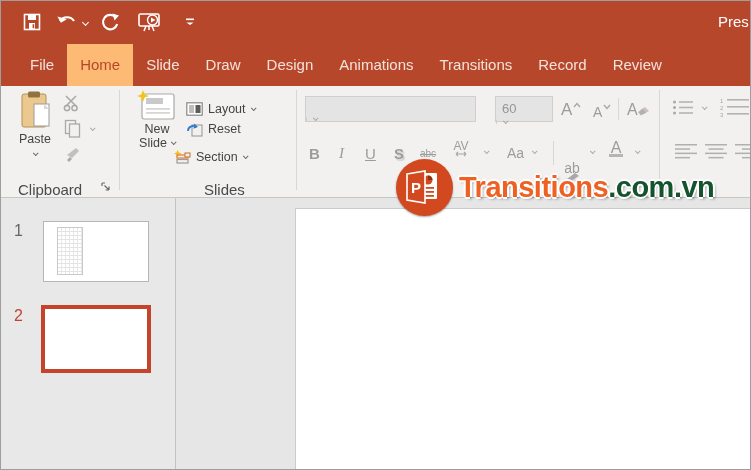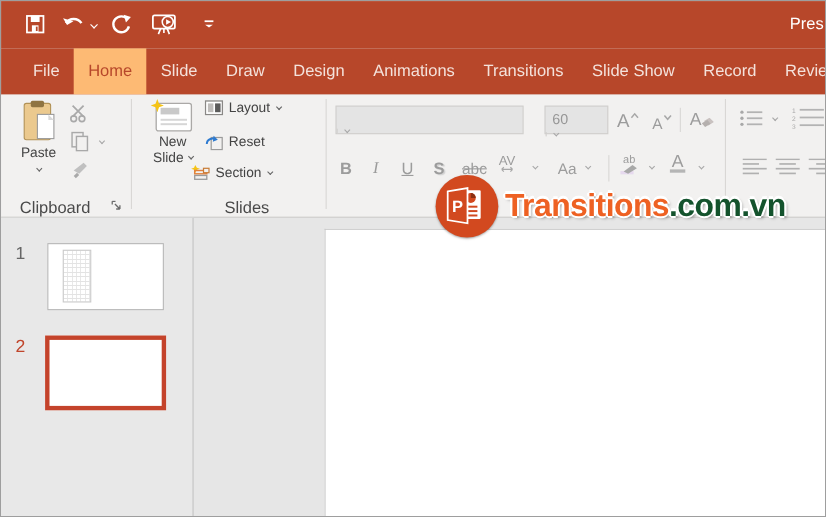--- a/index.html
+++ b/index.html
@@ -116,21 +116,20 @@
   </div>
 
   <div class="tabrow">
     <div class="tab">File</div>
     <div class="tab active">Home</div>
     <div class="tab">Slide</div>
     <div class="tab">Draw</div>
     <div class="tab">Design</div>
     <div class="tab">Animations</div>
     <div class="tab">Transitions</div>
-    <div class="tab">Slide Show</div>
     <div class="tab">Record</div>
     <div class="tab">Review</div>
   </div>
 
   <div class="ribbon">
     <div class="vdiv" style="left:118px;"></div>
     <div class="vdiv" style="left:295px;"></div>
     <div class="vdiv" style="left:658px;"></div>
 
     <div class="bigbtn" style="left:8px; width:52px;">
@@ -182,21 +181,21 @@
           <rect x="9" y="22" width="24" height="1.8" fill="#D6D6D6"></rect>
           <path d="M6 0 L7.6 4.4 L12 6 L7.6 7.6 L6 12 L4.4 7.6 L0 6 L4.4 4.4 Z" fill="#F5C315"></path>
         </svg>
       </span>
       <span>New</span>
       <span style="display:flex; align-items:center; gap:4px;">
         <span>Slide</span>
         <span class="chev"></span>
       </span>
     </div>
-    <div class="smallitem" style="left:185px; top:1px;">
+    <div class="smallitem" style="left:185px; top:12px;">
       <span>
         <svg width="17" height="14" viewBox="0 0 17 14">
           <rect x="0.8" y="0.8" width="15.4" height="12.4" fill="#fff" stroke="#8A8886" stroke-width="1.2"></rect>
           <rect x="3" y="3" width="5" height="8" fill="#BFBDBB"></rect>
           <rect x="9.5" y="3" width="5" height="8" fill="#5B5B5B"></rect>
         </svg>
       </span>
       <span>Layout</span>
       <span class="chev"></span>
     </div>
@@ -262,36 +261,36 @@
       </div>
     <div class="fmt" style="left:338px; font-style:italic; font-family:'Liberation Serif',serif;">
       <span>I</span>
       </div>
     <div class="fmt" style="left:364px; text-decoration:underline;">
       <span>U</span>
       </div>
     <div class="fmt" style="left:393px; font-weight:bold; text-shadow:1.5px 1.5px 1px #d0d0d0;">
       <span>S</span>
       </div>
-    <div class="fmt" style="left:419px; font-size:14px; text-decoration:line-through;">
+    <div class="fmt" style="left:419px; font-size:10px; text-decoration:line-through;">
       <span>abc</span>
       </div>
     <div class="fmt" style="left:452px; font-size:12px; flex-direction:column; line-height:10px;">
       <span>AV</span>
       <svg width="16" height="6" viewBox="0 0 16 6">
           <path d="M3 3 L13 3 M3 3 L5 1 M3 3 L5 5 M13 3 L11 1 M13 3 L11 5" stroke="#A8A8A8" stroke-width="1.1" fill="none"></path>
         </svg>
     </div>
     <span class="chev dis" style="position:absolute; left:483px; top:64px;"></span>
     <div class="fmt" style="left:506px; font-size:14px;">
       <span>Aa</span>
       </div>
     <span class="chev dis" style="position:absolute; left:531px; top:64px;"></span>
     <div class="vdiv" style="left:552px; top:55px; height:24px;"></div>
-    <div class="fmt" style="left:562px; font-size:10px; flex-direction:column; line-height:9px;">
+    <div class="fmt" style="left:562px; font-size:14px; flex-direction:column; line-height:9px;margin-top:23px;">
       <span>ab</span>
       <svg width="18" height="9" viewBox="0 0 18 9">
         <rect x="1" y="5.5" width="12" height="3" fill="#E6D9EE"></rect>
         <path d="M4 6 L12 0 L16 3 L8 8 Z" fill="#A8A8A8"></path>
       </svg>
     </div>
     <span class="chev dis" style="position:absolute; left:589px; top:64px;"></span>
     <div class="fmt" style="left:608px; font-size:16px; flex-direction:column; line-height:13px;">
       <span>A</span>
       <span style="width:14px; height:3px; background:#B5B5B5;"></span>

